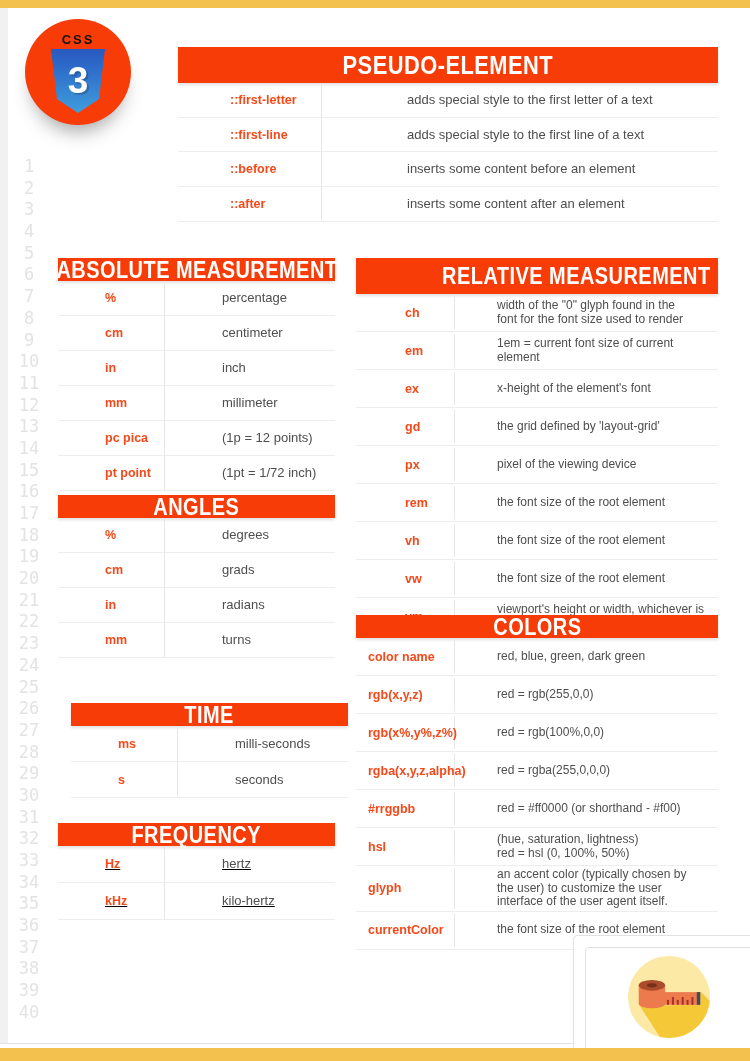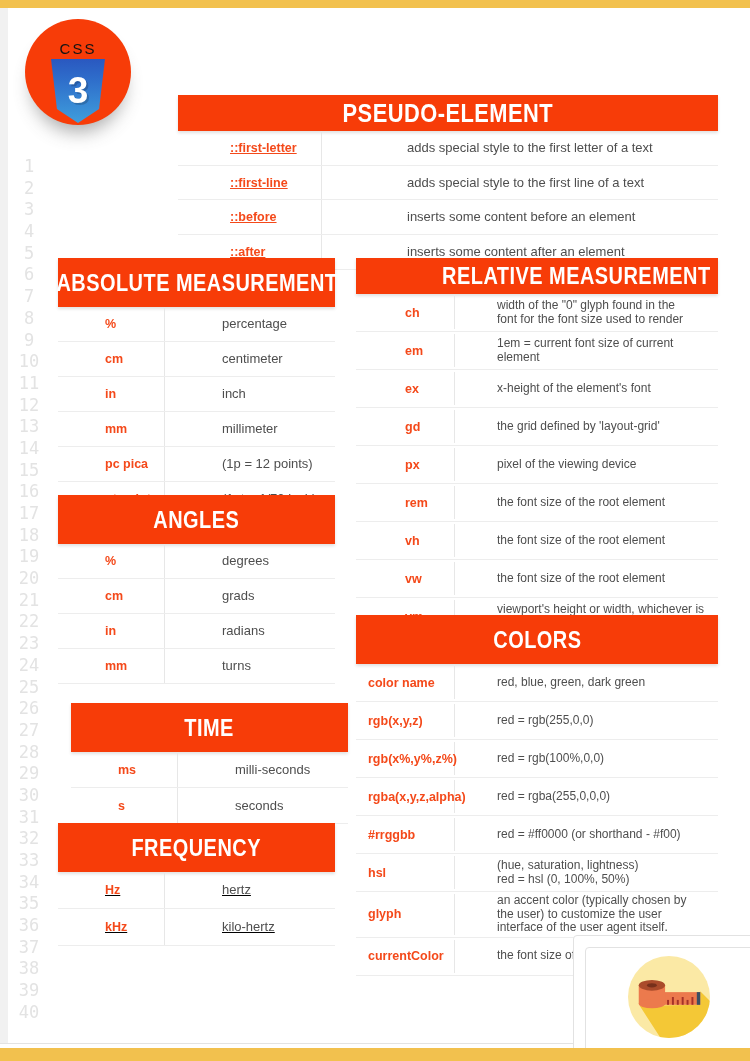--- a/index.html
+++ b/index.html
@@ -17,54 +17,54 @@
     font-family:"DejaVu Sans Mono",monospace;font-size:17px;color:#e3e3e3;
   }
   .line-numbers div{height:21.7px;line-height:21.7px;}
 
   
   .logo{
     position:absolute;left:25px;top:19px;width:106px;height:106px;border-radius:50%;
     background:var(--orange,#f73c08);box-shadow:0 14px 18px -7px rgba(70,70,70,.45);
     text-align:center;z-index:3;
   }
-  .logo-css{margin-top:21px;color:#141414;font-weight:normal;font-size:15px;letter-spacing:2px;}
+  .logo-css{margin-top:13px;color:#141414;font-weight:bold;font-size:13px;letter-spacing:2px;}
   .logo-shield{
     width:54px;height:64px;margin:2px auto 0;
     clip-path:polygon(0 0,100% 0,89% 78%,50% 100%,11% 78%);
     background:linear-gradient(180deg,#2a58c0 0%,#2e6cca 30%,#3f9edc 100%);
     display:flex;align-items:center;justify-content:center;
   }
   .logo-shield span{color:#fff;font-size:37px;font-weight:bold;text-shadow:2px 2px 0 rgba(0,0,0,.18);}
 
   
   .panel{position:absolute;z-index:2;}
   .hdr{
-    height:49px;background:var(--orange,#f73c08);color:#fff;font-weight:bold;
+    height:23px;background:var(--orange,#f73c08);color:#fff;font-weight:bold;
     display:flex;align-items:center;justify-content:center;
     box-shadow:0 2px 3px rgba(0,0,0,.12);
   }
   .hdr span{display:inline-block;transform:scale(.95,1.14);font-size:21px;letter-spacing:.5px;white-space:nowrap;}
 
   .tbl .row{display:flex;align-items:stretch;border-bottom:1px solid #ededed;}
   .term{
     display:flex;align-items:center;flex:none;box-sizing:border-box;
     border-right:1px solid #e7e7e7;color:var(--term,#f4491a);
     font-weight:bold;font-size:12.5px;
   }
   .desc{
     display:flex;align-items:center;box-sizing:border-box;flex:1;
     color:#4e4e4e;font-size:13px;line-height:13.5px;white-space:pre-line;padding-right:6px;
   }
 
   .p-pseudo{left:178px;top:47px;width:540px;}
-  .p-pseudo .hdr{height:36px;margin-top:48px;}
+  .p-pseudo .hdr{height:36px;}
   .p-pseudo .hdr span{font-size:23px;}
   .p-pseudo .row{min-height:33.7px;}
-  .p-pseudo .term{width:144px;padding-left:52px;text-decoration:underline;}
+  .p-pseudo .term{width:144px;padding-left:52px;}
   .p-pseudo .desc{padding-left:85px;}
 
   .p-absolute{left:58px;top:258px;width:277px;}
   .p-angles{left:58px;top:495px;width:277px;}
   .p-time{left:71px;top:703px;width:277px;}
   .p-frequency{left:58px;top:823px;width:277px;}
   .col-left .term{width:107px;padding-left:47px;}
   .col-left .desc{padding-left:57px;}
   .p-absolute .row,.p-angles .row{min-height:34px;}
   .p-time .row{min-height:35px;}

